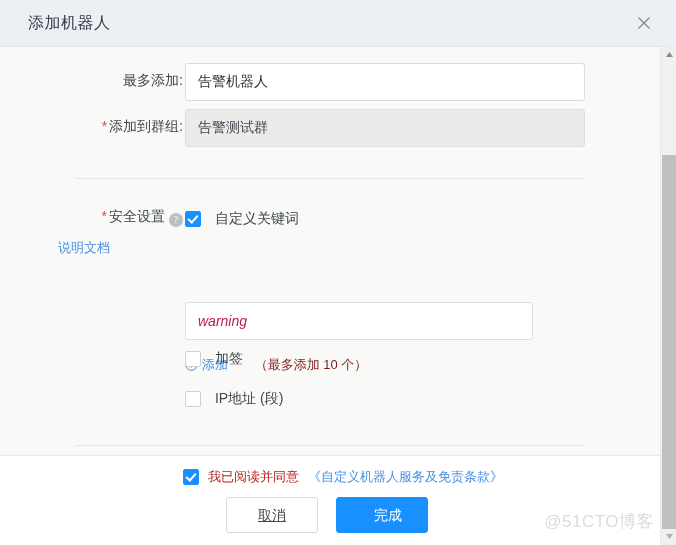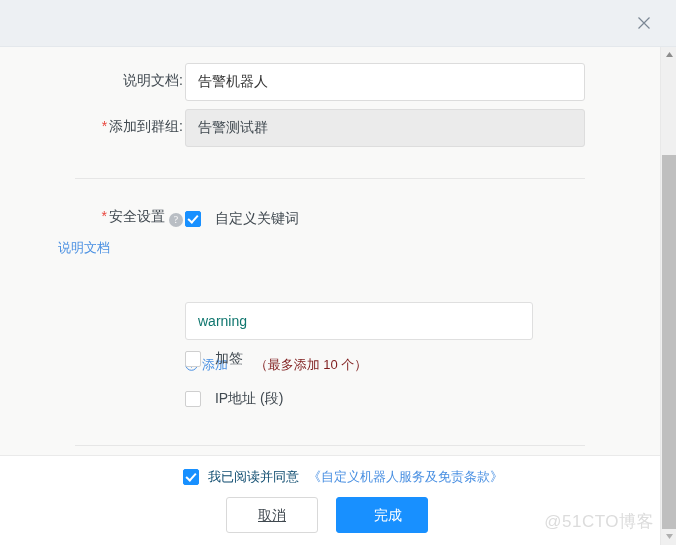--- a/index.html
+++ b/index.html
@@ -200,23 +200,24 @@
     left: 185px;
     top: 255px;
     width: 348px;
     height: 38px;
     box-sizing: border-box;
     background: #ffffff;
     border: 1px solid #dfdfdf;
     border-radius: 3px;
     font-family: "Liberation Sans", "DejaVu Sans", sans-serif;
     font-size: 14px;
-    color: #0f766e;
+    color: #be185d;
     padding: 0 12px;
     outline: none;
+    font-style: italic;
   }
 
   .add-row {
     position: absolute;
     left: 185px;
     top: 309px;
     white-space: nowrap;
     font-size: 13px;
   }
   .add-link {
@@ -253,21 +254,21 @@
     position: absolute;
     left: 183px;
     top: 12px;
     white-space: nowrap;
     font-size: 13px;
   }
   .agree-text {
     display: inline-block;
     vertical-align: middle;
     margin-left: 9px;
-    color: #0c4a6e;
+    color: #b91c1c;
   }
   .agree-link {
     color: #4a90e2;
     cursor: pointer;
   }
   .btn-row {
     position: absolute;
     left: 226px;
     top: 41px;
   }
@@ -341,31 +342,32 @@
     user-select: none;
     pointer-events: none;
   }
 </style>
 </head>
 <body>
 
 <div class="dialog">
 
   <div class="dialog-header">
+    <div class="dialog-title">添加机器人</div>
     <div class="close-btn">
       <svg width="20" height="20" viewBox="0 0 20 20">
         <path d="M4.5 4.5 L15.5 15.5 M15.5 4.5 L4.5 15.5" stroke="#7b8794" stroke-width="1.2" fill="none"></path>
       </svg>
     </div>
   </div>
 
   <div class="dialog-body">
 
     <div class="form-row" style="top:16px;">
-      <div class="form-label">说明文档:</div>
+      <div class="form-label">最多添加:</div>
       <input class="form-input" type="text" value="告警机器人" placeholder="请输入机器人名字" style="">
     </div>
 
     <div class="form-row" style="top:62px;">
       <div class="form-label">
         <span class="req-star">*</span><span>添加到群组:</span>
       </div>
       <input class="form-input disabled" type="text" disabled="" value="告警测试群" style="">
     </div>
 

